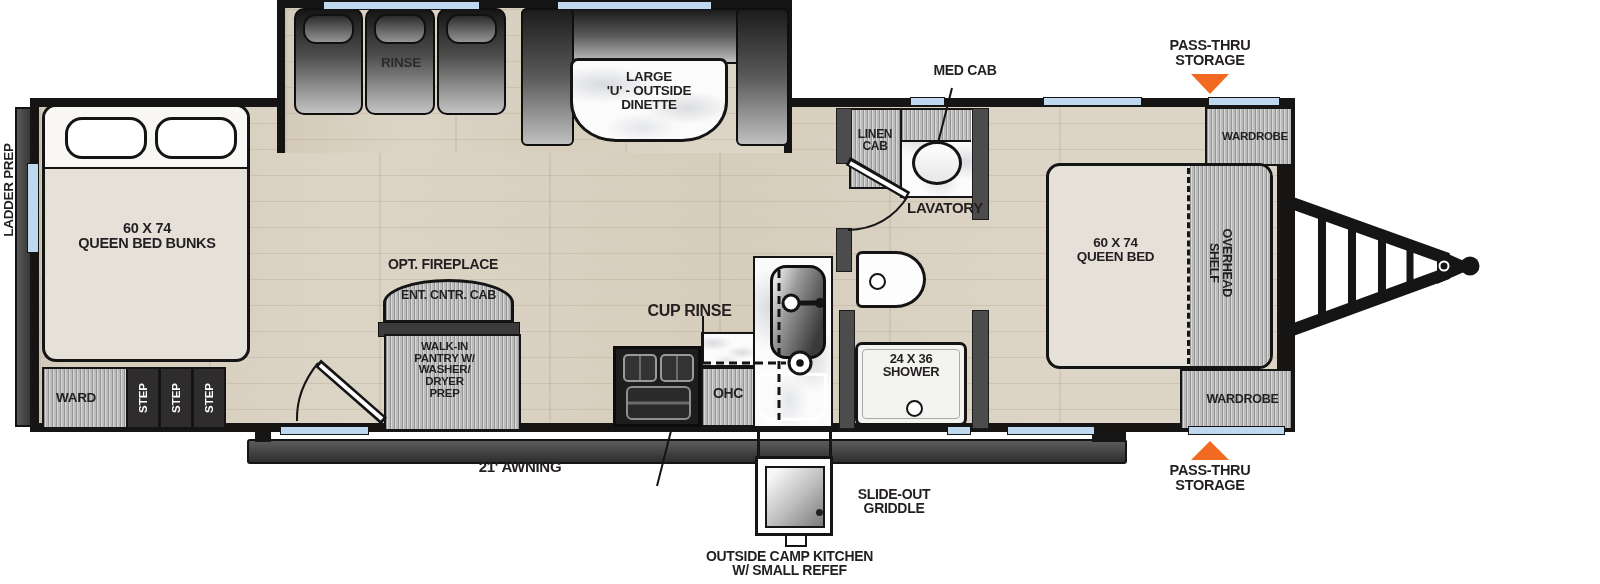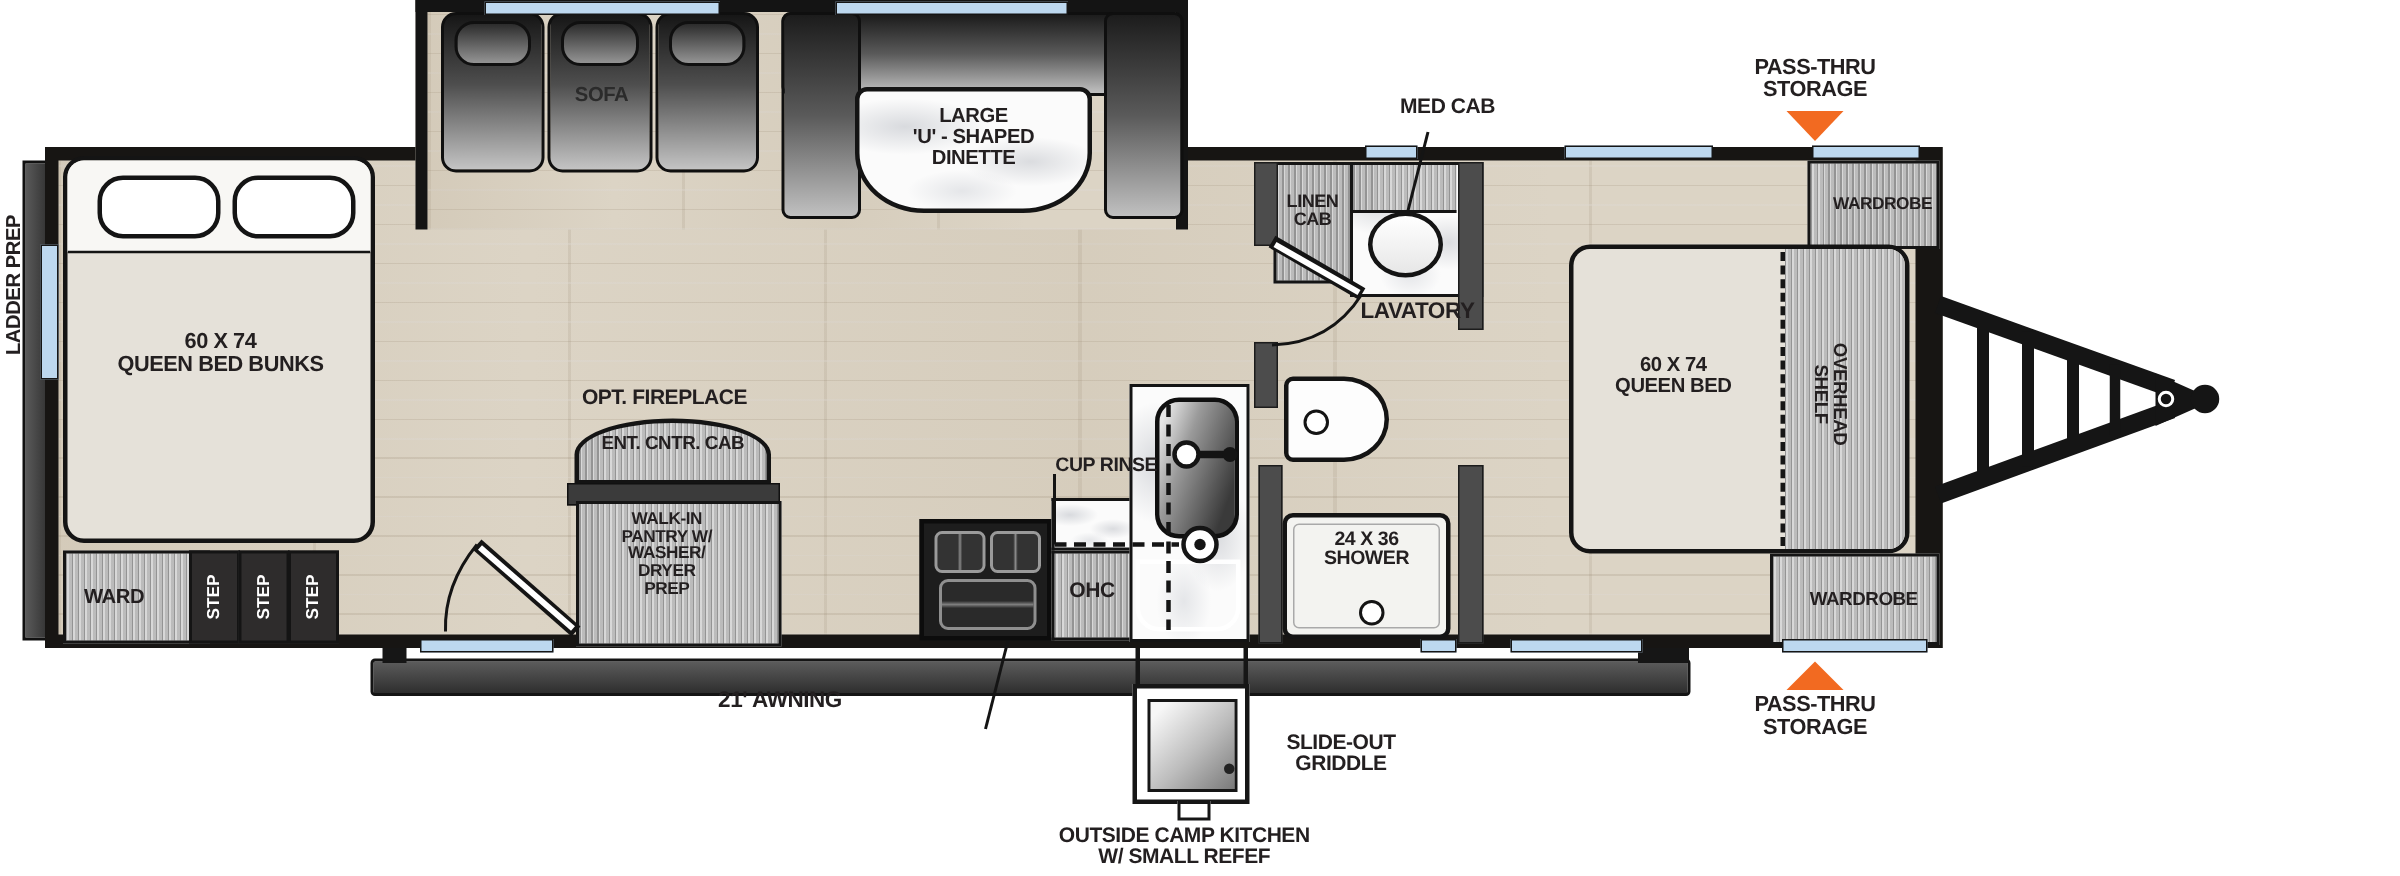--- a/index.html
+++ b/index.html
@@ -56,29 +56,29 @@
     <div class="cushion">
         <div class="headrest"></div>
       </div>
     <div class="cushion">
         <div class="headrest"></div>
       </div>
     <div class="cushion">
         <div class="headrest"></div>
       </div>
   </div>
-  <div class="lbl" style="left:366px;top:56px;width:70px;font-size:13.5px;color:#2b2b2b;z-index:6;">SOFA</div>
+  <div class="lbl" style="left:366px;top:56px;width:70px;font-size:13.5px;color:#2b2b2b;z-index:6;">RINSE</div>
 
   <div class="bench" style="left:521px;top:8px;width:264px;height:52px;z-index:5;"></div>
   <div class="bench" style="left:521px;top:8px;width:49px;height:134px;z-index:5;"></div>
   <div class="bench" style="left:736px;top:8px;width:49px;height:134px;z-index:5;"></div>
   <div class="abs marble" style="left:570px;top:58px;width:158px;height:84px;border:3px solid #141414;border-radius:8px 8px 46px 46px / 8px 8px 40px 40px;box-sizing:border-box;z-index:5;"></div>
   <div class="lbl" style="left:593px;top:70px;width:112px;font-size:13.5px;z-index:6;">
     <span class="ln">LARGE</span>
-    <span class="ln">'U' - SHAPED</span>
+    <span class="ln">'U' - OUTSIDE</span>
     <span class="ln">DINETTE</span>
   </div>
 
   <div class="abs" style="left:42px;top:104px;width:208px;height:258px;background:#e5e1d9;border:3px solid #141414;border-radius:14px;box-sizing:border-box;z-index:4;">
     <div class="abs" style="left:0;top:0;right:0;height:60px;background:#f8f7f4;border-bottom:2px solid #141414;border-radius:11px 11px 0 0;"></div>
     <div class="abs" style="left:20px;top:10px;width:76px;height:36px;background:#fff;border:3px solid #141414;border-radius:17px;"></div>
     <div class="abs" style="left:110px;top:10px;width:76px;height:36px;background:#fff;border:3px solid #141414;border-radius:17px;"></div>
   </div>
   <div class="lbl" style="left:58px;top:221px;width:178px;font-size:14.5px;z-index:6;">
     <span class="ln">60 X 74</span>
@@ -117,21 +117,21 @@
     <div class="abs" style="left:10px;top:37px;width:61px;height:30px;border:2px solid #8f8f8f;border-radius:6px;background:linear-gradient(0deg,#2a2a2a 42%,#7d7d7d 50%,#2a2a2a 58%);"></div>
   </div>
 
   <div class="abs marble" style="left:701px;top:332px;width:54px;height:35px;border:2px solid #141414;border-right:none;box-sizing:border-box;z-index:4;"></div>
   <div class="abs grain" style="left:701px;top:367px;width:54px;height:60px;border:2px solid #141414;border-right:none;box-sizing:border-box;z-index:4;"></div>
   <div class="lbl" style="left:701px;top:386px;width:54px;font-size:14px;z-index:6;">OHC</div>
   <div class="abs marble" style="left:753px;top:256px;width:80px;height:172px;border:2px solid #141414;box-sizing:border-box;z-index:4;"></div>
   <div class="abs" style="left:770px;top:265px;width:56px;height:94px;border:3px solid #0f0f0f;border-radius:16px;box-sizing:border-box;
               background:linear-gradient(110deg,#e6e6e6 8%,#9a9a9a 35%,#3a3a3a 85%);z-index:5;"></div>
   <div class="abs" style="left:757px;top:373px;width:70px;height:48px;border:3px solid rgba(255,255,255,.95);border-radius:0 0 16px 16px;box-sizing:border-box;z-index:6;"></div>
-  <div class="lbl" style="left:690px;top:303px;width:95px;font-size:13px;z-index:7;">CUP RINSE</div>
+  <div class="lbl" style="left:642px;top:303px;width:95px;font-size:16px;z-index:7;">CUP RINSE</div>
 
   <div class="wallseg" style="left:836px;top:108px;width:14px;height:54px;"></div>
   <div class="wallseg" style="left:836px;top:228px;width:14px;height:42px;"></div>
   <div class="wallseg" style="left:972px;top:108px;width:15px;height:110px;"></div>
   <div class="wallseg" style="left:972px;top:310px;width:15px;height:117px;"></div>
   <div class="wallseg" style="left:839px;top:310px;width:14px;height:117px;"></div>
 
   <div class="abs grain box" style="left:849px;top:108px;width:51px;height:77px;z-index:4;"></div>
   <div class="lbl" style="left:846px;top:128px;width:58px;font-size:12px;z-index:6;">
     <span class="ln">LINEN</span>

